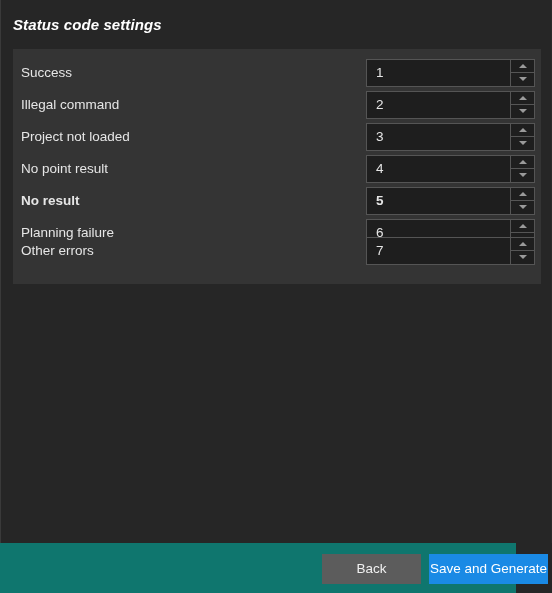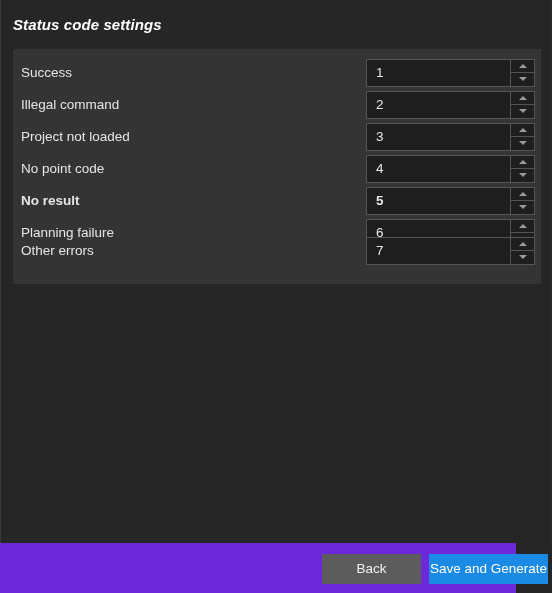--- a/index.html
+++ b/index.html
@@ -149,21 +149,21 @@
     border-top: 4px solid #9a9a9a;
   }
 
   
   .footer {
     position: absolute;
     left: 0;
     top: 543px;
     width: 516px;
     height: 50px;
-    background: #6d28d9;
+    background: #0f766e;
   }
   .btn {
     position: absolute;
     top: 11px;
     height: 30px;
     border: none;
     font-family: "Liberation Sans", sans-serif;
     font-size: 13.5px;
     cursor: pointer;
     padding: 0;
@@ -232,21 +232,21 @@
               <div class="spin-btn up">
                 <span class="tri"></span>
               </div>
               <div class="spin-btn down">
                 <span class="tri"></span>
               </div>
             </div>
           </div>
         </div>
         <div class="row" style="top: 104px;">
-          <div class="row-label">No point code</div>
+          <div class="row-label">No point result</div>
           <div class="spinbox">
             <div class="spin-value">4</div>
             <div class="spin-buttons">
               <div class="spin-btn up">
                 <span class="tri"></span>
               </div>
               <div class="spin-btn down">
                 <span class="tri"></span>
               </div>
             </div>

